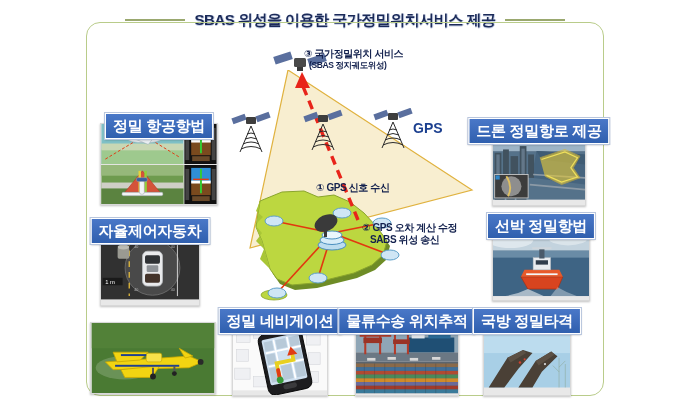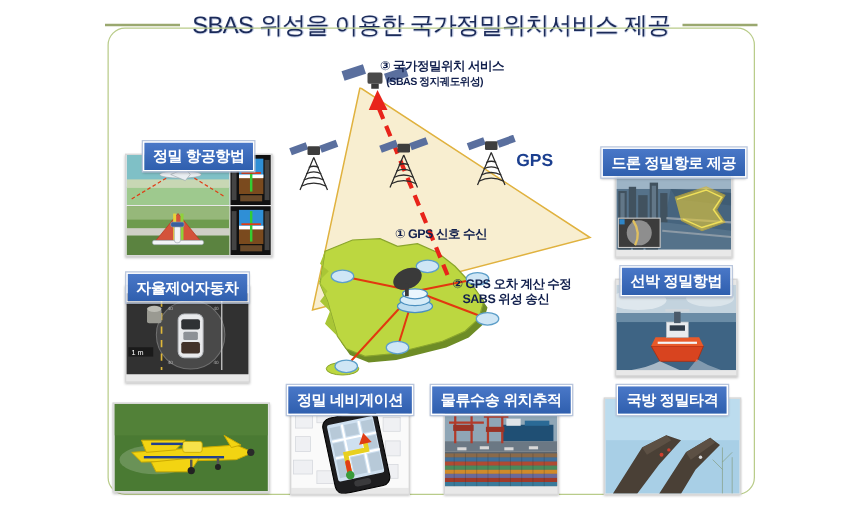--- a/index.html
+++ b/index.html
@@ -18,21 +18,21 @@
 
   
   .title-row {
     position: absolute; left: 0; top: 5px; width: 690px; height: 30px;
     display: flex; align-items: center; justify-content: center;
   }
   .title-rule {
     height: 2px; background: #9aa86f; flex: 0 0 60px; margin: 0 10px;
   }
   .title-text {
-    font-size: 19px; font-weight: normal; color: #1b2a58;
+    font-size: 15px; font-weight: bold; color: #1b2a58;
     white-space: nowrap; letter-spacing: -0.5px;
     text-shadow: 0 1px 0 #c9d2e8, 1px 0 0 #c9d2e8;
   }
 
   
   .frame {
     position: absolute; left: 86px; top: 22px;
     width: 518px; height: 374px;
     border: 1.6px solid #b9cc8a;
     border-radius: 14px;
@@ -53,21 +53,21 @@
     background: #e8e8e8;
     overflow: hidden;
     box-shadow: 0 1px 2px rgba(0,0,0,0.25);
   }
   .badge {
     position: absolute; left: 50%; top: 0; transform: translateX(-50%);
     z-index: 6;
     background: linear-gradient(#4a78c8, #2f5fae);
     border: 1.5px solid #ffffff;
     outline: 1px solid #b9c6dd;
-    color: #ffffff; font-weight: bold; font-size: 12px;
+    color: #ffffff; font-weight: bold; font-size: 15px;
     padding: 2.5px 7px; white-space: nowrap;
     letter-spacing: -0.3px;
     box-shadow: 0 1px 2px rgba(0,0,0,0.3);
   }
 
   
   .mlabel {
     position: absolute; color: #12204d; font-weight: bold;
     font-size: 10px; letter-spacing: -0.4px; white-space: nowrap;
     line-height: 1.25;
@@ -345,21 +345,21 @@
           <path d="M50,64 L50,44 L70,44 L70,34" stroke="#e8d020" stroke-width="4.5" fill="none" stroke-linecap="round"></path>
           <path d="M50,64 L50,52" stroke="#e03c14" stroke-width="4.5" fill="none" stroke-linecap="round"></path>
           <polygon points="70,28 64,38 76,38" fill="#e03c14"></polygon>
           <circle cx="50" cy="64" r="4" fill="#3a9a3a"></circle>
           <rect x="52" y="70" width="16" height="6" rx="3" fill="#3a3a3c"></rect>
         </g>
       </svg>
     </div>
   </div>
 
-  <div class="panel" style="left:355px; top:308px; width:92px; height:88px;">
+  <div class="panel" style="left:355px; top:308px; width:104px; height:88px;">
     <div class="badge">물류수송 위치추적</div>
     <div class="shot portbg">
       <svg viewBox="0 0 110 78" style="width:100%;height:100%;display:block;">
         <rect x="0" y="0" width="110" height="34" fill="#8fa6b6"></rect>
         <rect x="0" y="34" width="110" height="10" fill="#6b7884"></rect>
         <rect x="0" y="44" width="110" height="34" fill="#5a646e"></rect>
 
         <rect x="56" y="18" width="50" height="16" fill="#1f4f74"></rect>
         <rect x="60" y="12" width="14" height="7" fill="#dfe4e8"></rect>
         <rect x="78" y="14" width="24" height="5" fill="#2a6a96"></rect>
@@ -389,21 +389,21 @@
         <g fill="#d8d8d8">
           <rect x="12" y="40" width="9" height="3"></rect>
             <rect x="34" y="39" width="9" height="3"></rect>
           <rect x="58" y="40" width="9" height="3"></rect>
             <rect x="82" y="39" width="9" height="3"></rect>
         </g>
       </svg>
     </div>
   </div>
 
-  <div class="panel" style="left:483px; top:308px; width:110px; height:88px;">
+  <div class="panel" style="left:483px; top:308px; width:88px; height:88px;">
     <div class="badge">국방 정밀타격</div>
     <div class="shot skyblue">
       <svg viewBox="0 0 110 78" style="width:100%;height:100%;display:block;">
         <rect x="0" y="0" width="110" height="78" fill="#a8cfe6"></rect>
         <rect x="0" y="0" width="110" height="34" fill="#bcdcee"></rect>
         <g stroke="#7a8f66" stroke-width="0.8" opacity="0.55" fill="none">
           <path d="M96,78 L96,40 M96,52 L104,44 M96,58 L88,50 M104,78 L104,48"></path>
         </g>
 
         <g fill="#4a4036">

